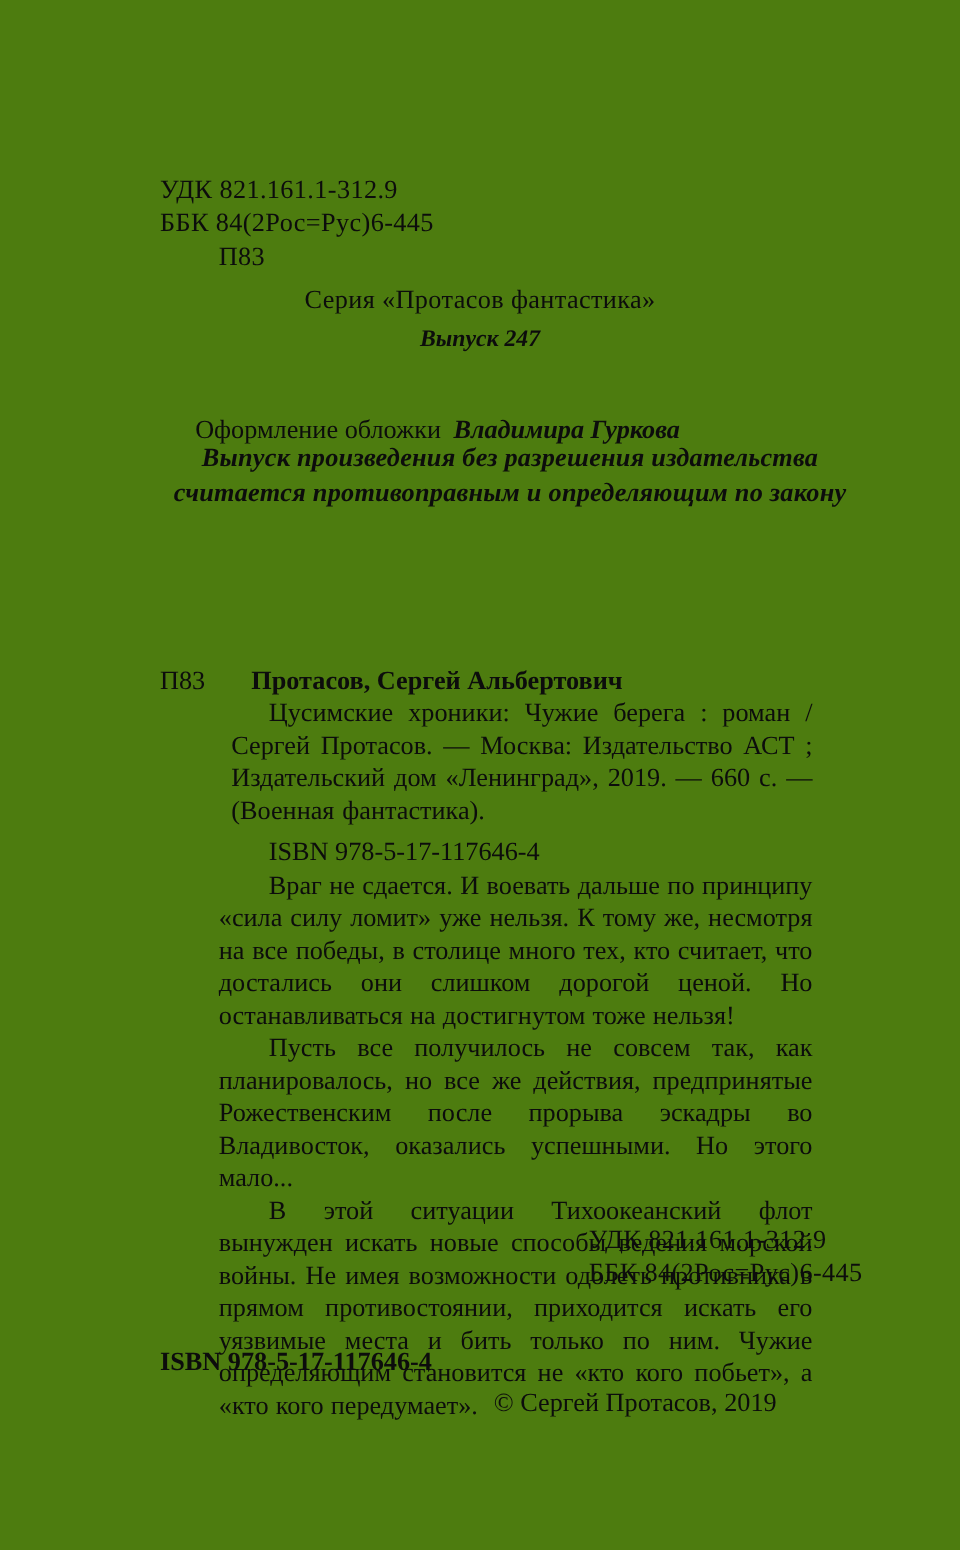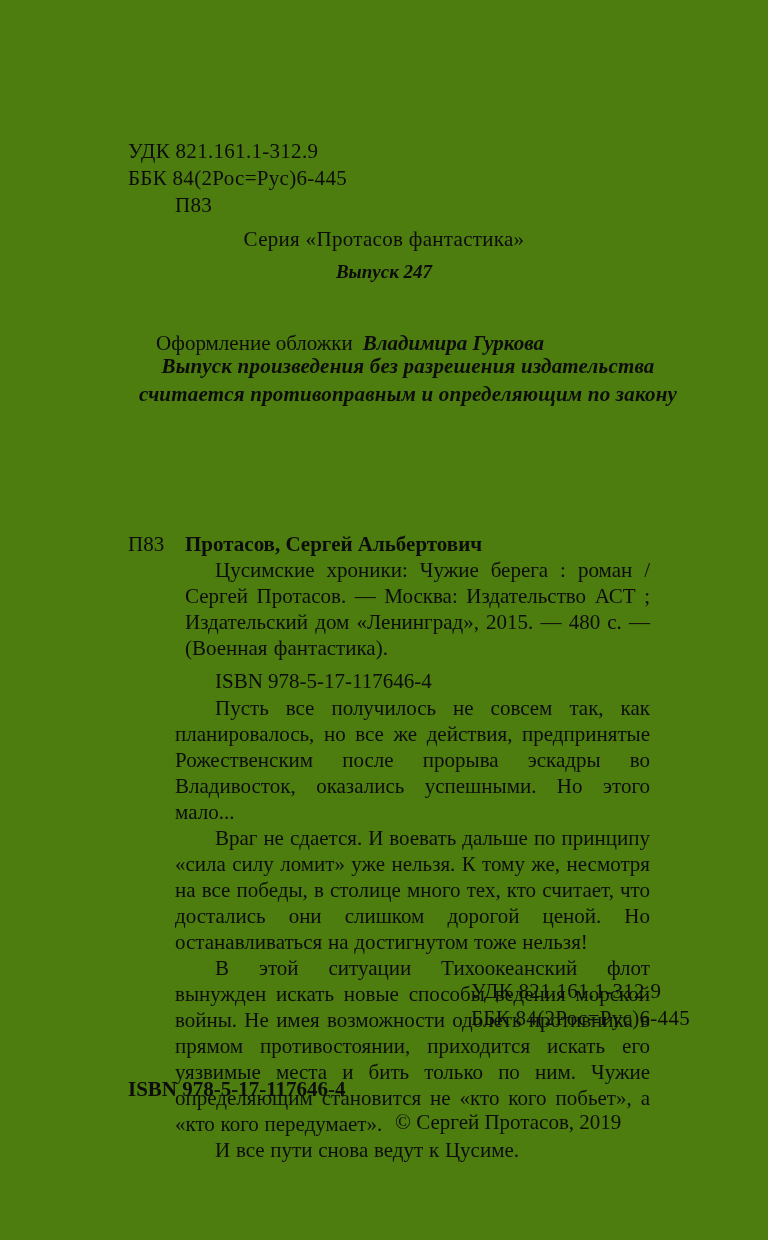--- a/index.html
+++ b/index.html
@@ -77,21 +77,21 @@
   .catalog-card {
     left: 128px;
     top: 531px;
     width: 522px;
   }
   .catalog-card .card-head { display: flex; }
   .catalog-card .card-sign {
     width: 57px;
     flex: 0 0 57px;
   }
-  .catalog-card .card-author { font-weight: bold; }
+  .catalog-card .card-author { font-weight: bold; margin-left: 16px; }
   .catalog-card .card-desc {
     margin: 0 0 0 57px;
     text-indent: 30px;
     text-align: justify;
     word-spacing: 1px;
   }
   .catalog-card .card-isbn {
     margin-left: 87px;
     margin-top: 7px;
   }
@@ -152,29 +152,28 @@
   <div class="abs legal-notice">
     <div>Выпуск произведения без разрешения издательства</div>
     <div>считается противоправным и определяющим по закону</div>
   </div>
 
   <div class="abs catalog-card">
     <div class="card-head">
       <span class="card-sign">П83</span>
       <span class="card-author">Протасов, Сергей Альбертович</span>
     </div>
-    <p class="card-desc">Цусимские хроники: Чужие берега : роман / Сергей Протасов. — Москва: Издательство АСТ ; Издательский дом «Ленинград», 2015. — 480 с. — (Военная фантастика).</p>
+    <p class="card-desc">Цусимские хроники: Чужие берега : роман / Сергей Протасов. — Москва: Издательство АСТ ; Издательский дом «Ленинград», 2019. — 660 с. — (Военная фантастика).</p>
     <div class="card-isbn">ISBN 978-5-17-117646-4</div>
   </div>
 
   <div class="abs annotation">
+    <p>Враг не сдается. И воевать дальше по принципу «сила силу ломит» уже нельзя. К тому же, несмотря на все победы, в столице много тех, кто считает, что достались они слишком дорогой ценой. Но останавливаться на достигнутом тоже нельзя!</p>
     <p>Пусть все получилось не совсем так, как планировалось, но все же действия, предпринятые Рожественским после прорыва эскадры во Владивосток, оказались успешными. Но этого мало...</p>
-    <p>Враг не сдается. И воевать дальше по принципу «сила силу ломит» уже нельзя. К тому же, несмотря на все победы, в столице много тех, кто считает, что достались они слишком дорогой ценой. Но останавливаться на достигнутом тоже нельзя!</p>
     <p>В этой ситуации Тихоокеанский флот вынужден искать новые способы ведения морской войны. Не имея возможности одолеть противника в прямом противостоянии, приходится искать его уязвимые места и бить только по ним. Чужие определяющим становится не «кто кого побьет», а «кто кого передумает».</p>
-    <p>И все пути снова ведут к Цусиме.</p>
   </div>
 
   <div class="abs bottom-codes">
     <div>УДК 821.161.1-312.9</div>
     <div>ББК 84(2Рос=Рус)6-445</div>
   </div>
 
   <div class="abs footer-isbn">ISBN 978-5-17-117646-4</div>
   <div class="abs footer-copyright">
     <div>© Сергей Протасов, 2019</div>

